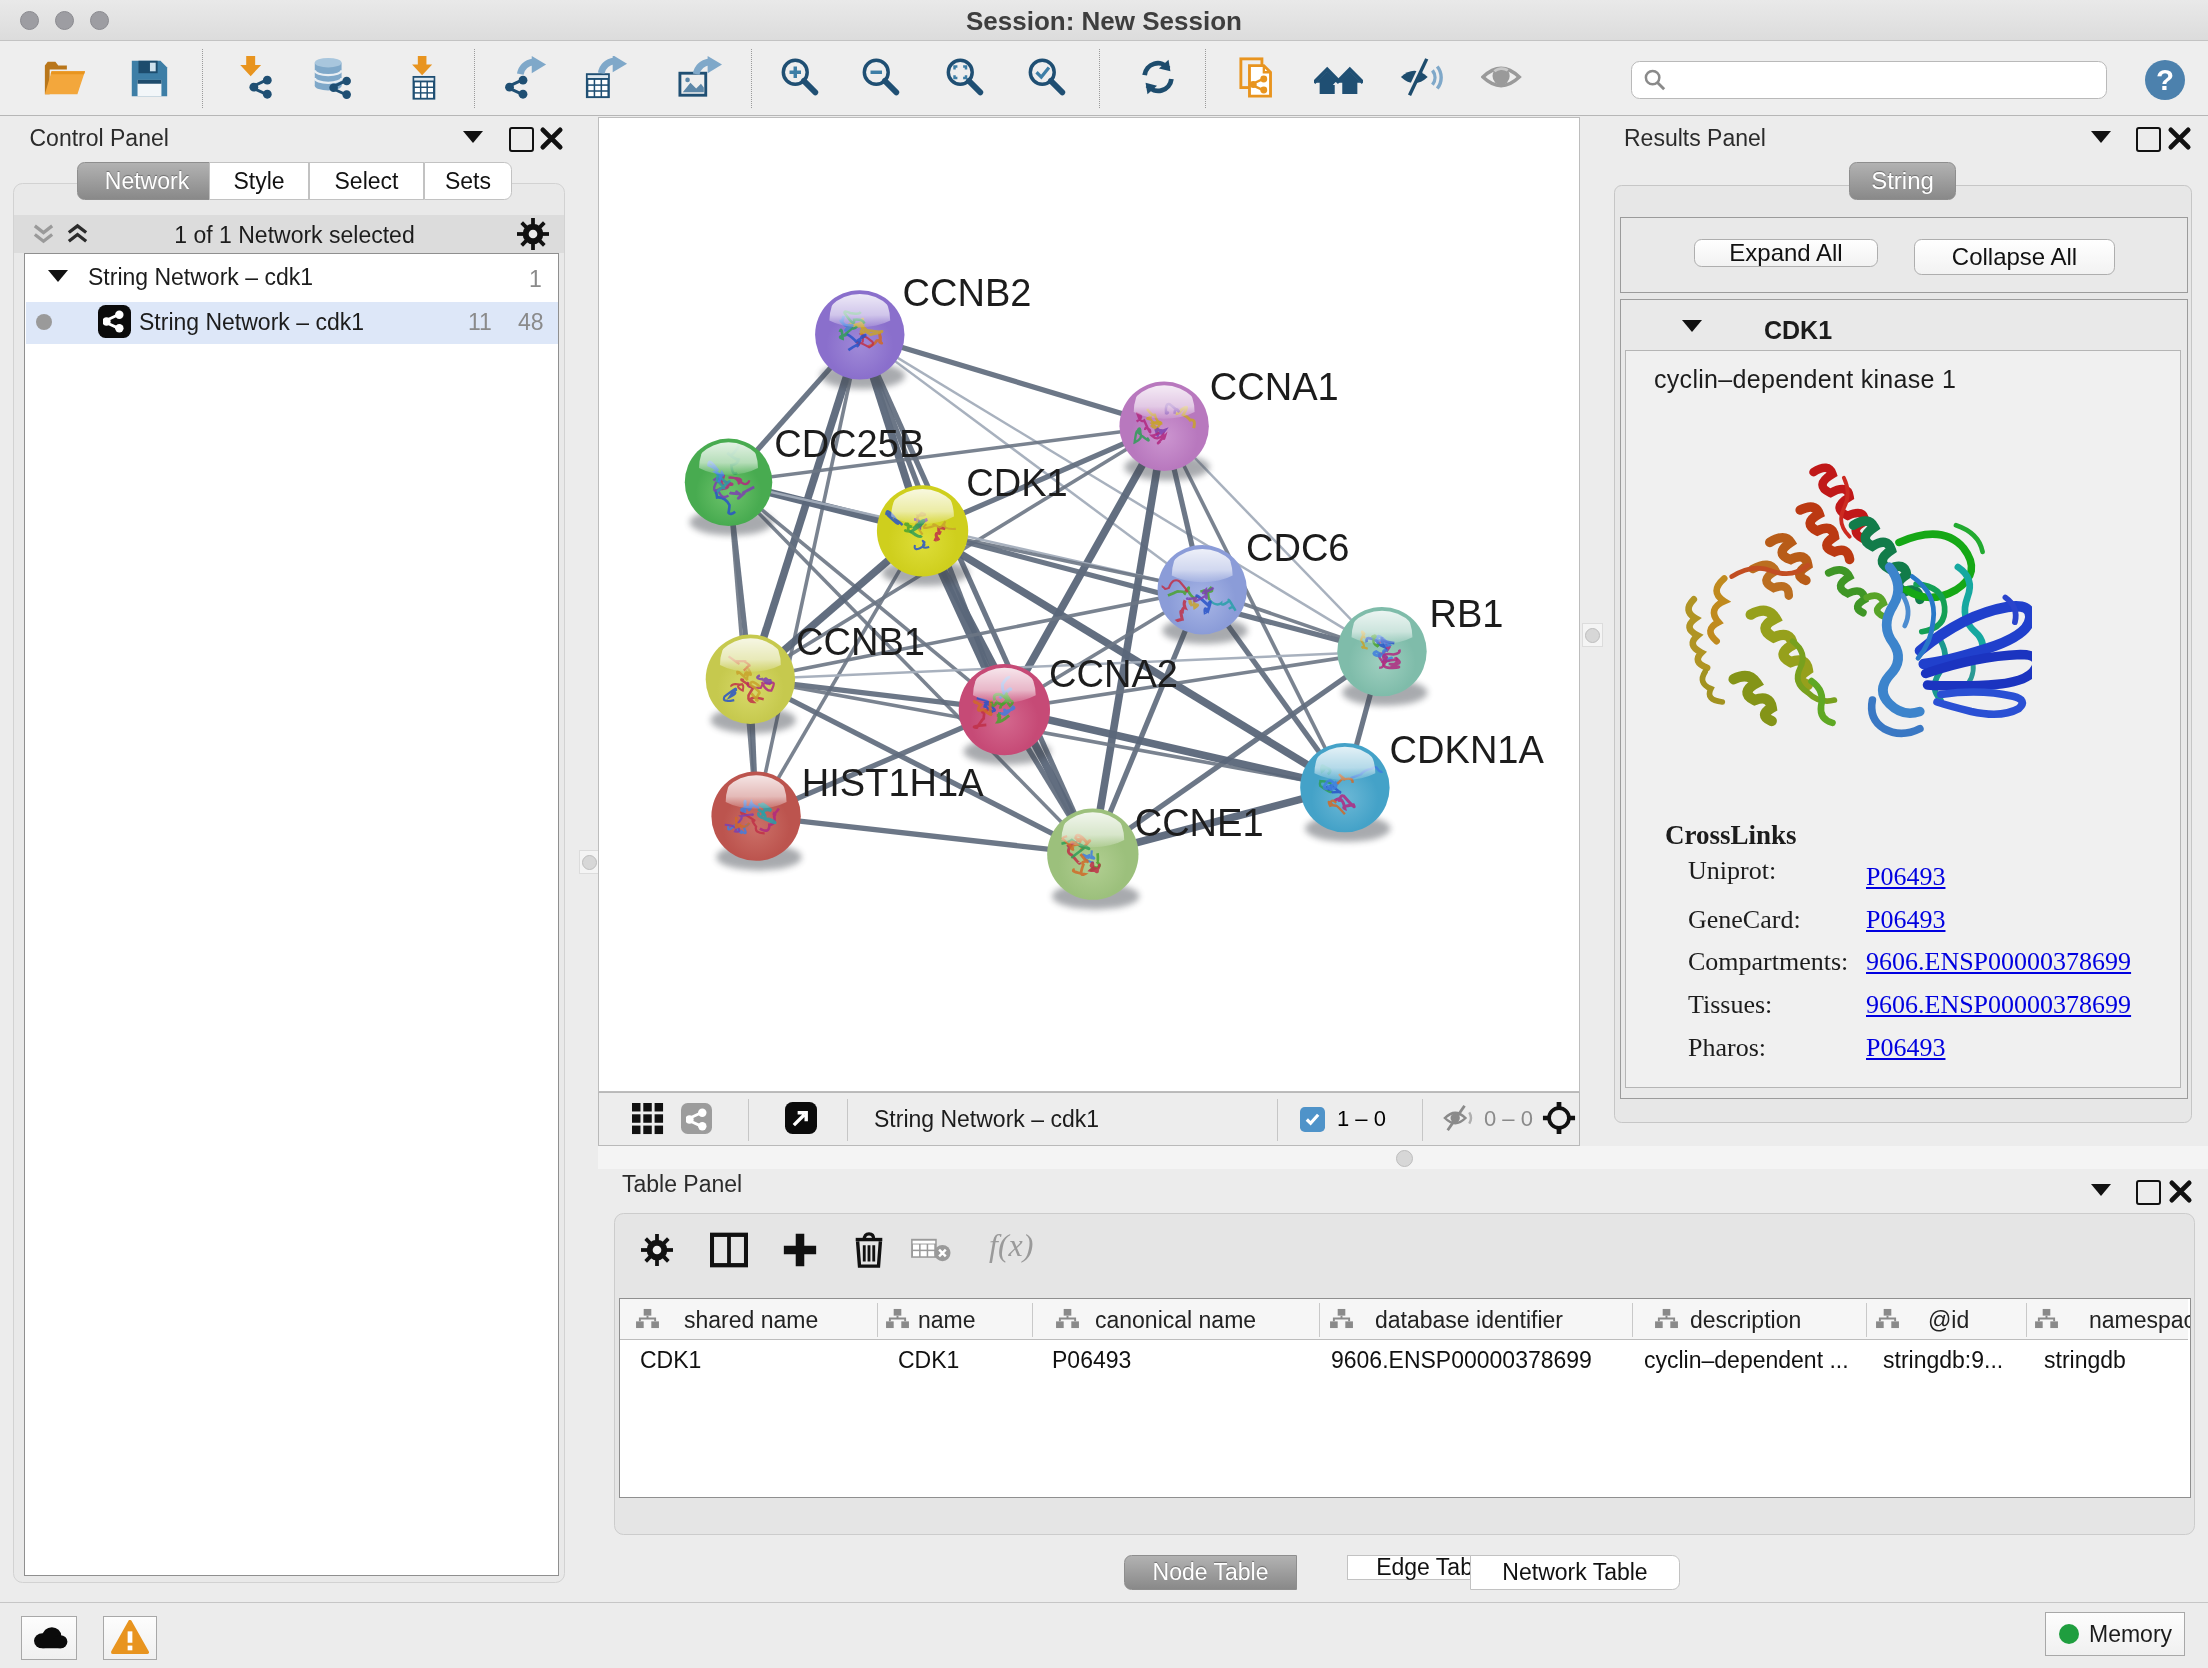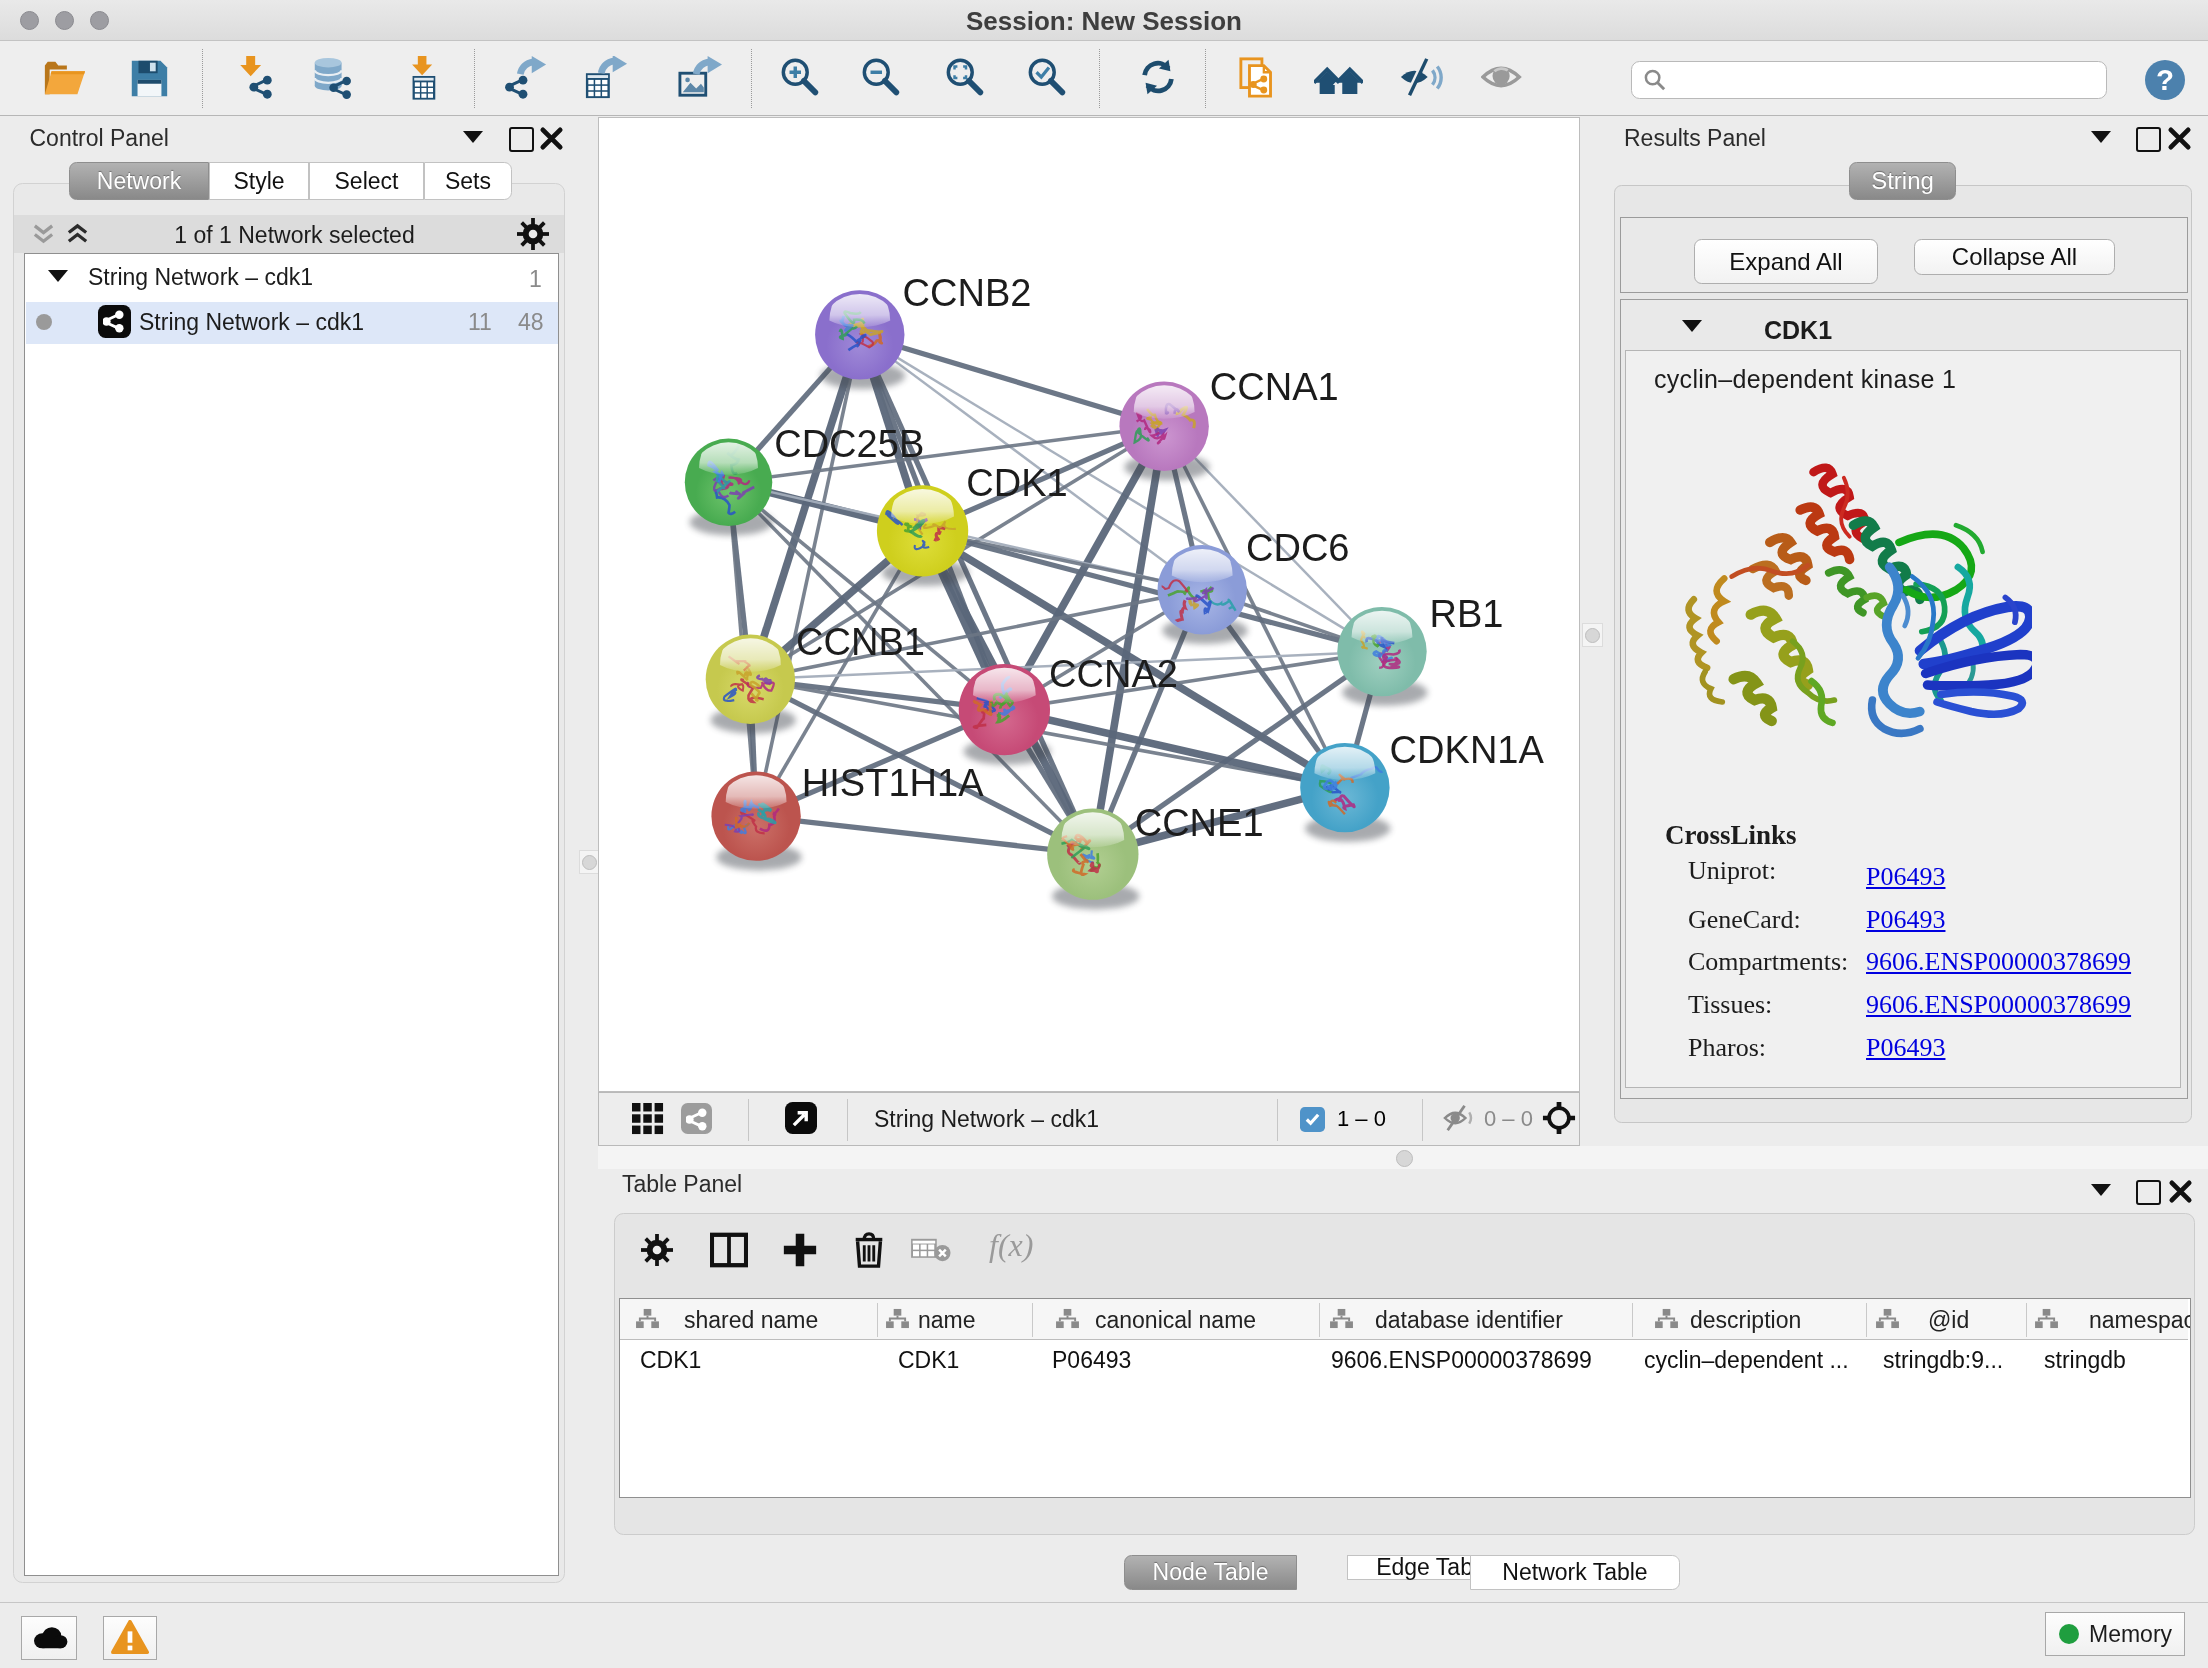--- a/index.html
+++ b/index.html
@@ -192,21 +192,21 @@
   </svg>
 <div class="ab" style="left:2145px;top:60px;width:40px;height:40px;border-radius:50%;background:#4c81ad"></div>
 <div class="t" style="left:2145px;top:63px;width:40px;text-align:center;font-size:29.5px;font-weight:700;color:#fff">?</div>
 <div class="t" style="left:29.5px;top:125px;font-size:23px;color:#2b2b2b">Control Panel</div>
 <div style="position:absolute;left:463px;top:131px;width:0;height:0;border-left:10.5px solid transparent;border-right:10.5px solid transparent;border-top:12.4px solid #111"></div>
 <div style="position:absolute;left:509px;top:127px;width:21px;height:21px;border:2.9px solid #111;border-radius:2.9px"></div>
 <svg style="position:absolute;left:539px;top:126px" width="25" height="25" viewBox="0 0 26 26">
     <path d="M4,4 L22,22 M22,4 L4,22" stroke="#111" stroke-width="5" stroke-linecap="round"></path>
   </svg>
 <div class="ab" style="left:13.3px;top:183px;width:552px;height:1400px;background:#e9e9e9;border:1px solid #d2d2d2;border-radius:9.5px;box-sizing:border-box"></div>
-<div class="tab tabsel" style="left:69px;top:162px;width:140px;height:38px;border-radius:7.6px 0 0 7.6px">Network</div>
+<div class="tab tabsel" style="left:77px;top:162px;width:140px;height:38px;border-radius:7.6px 0 0 7.6px">Network</div>
 <div class="tab" style="left:209px;top:162px;width:100px;height:38px">Style</div>
 <div class="tab" style="left:309px;top:162px;width:115px;height:38px">Select</div>
 <div class="tab" style="left:424px;top:162px;width:88px;height:38px;border-radius:0 7.6px 7.6px 0">Sets</div>
 <div class="ab" style="left:14.3px;top:215px;width:550px;height:38px;background:#dcdcdc"></div>
 <svg style="position:absolute;left:31px;top:222px" width="25" height="25" viewBox="0 0 26 26">
     <path d="M4,4 L13,11 22,4 M4,13 L13,20 22,13" stroke="#9a9a9a" stroke-width="3.4" fill="none"></path>
   </svg>
 <svg style="position:absolute;left:65px;top:222px" width="25" height="25" viewBox="0 0 26 26">
     <path d="M4,11 L13,4 22,11 M4,20 L13,13 22,20" stroke="#2b2b2b" stroke-width="3.4" fill="none"></path>
   </svg>
@@ -610,21 +610,21 @@
 <div class="t" style="left:1624px;top:125px;font-size:23px;color:#2b2b2b">Results Panel</div>
 <div style="position:absolute;left:2091px;top:131px;width:0;height:0;border-left:10.5px solid transparent;border-right:10.5px solid transparent;border-top:12.4px solid #111"></div>
 <div style="position:absolute;left:2136px;top:127px;width:21px;height:21px;border:2.9px solid #111;border-radius:2.9px"></div>
 <svg style="position:absolute;left:2167px;top:126px" width="25" height="25" viewBox="0 0 26 26">
     <path d="M4,4 L22,22 M22,4 L4,22" stroke="#111" stroke-width="5" stroke-linecap="round"></path>
   </svg>
 <div class="ab" style="left:1614px;top:185px;width:578px;height:938px;background:#e7e7e7;border:1px solid #c6c6c6;border-radius:7.6px;box-sizing:border-box"></div>
 <div class="ab" style="left:1849px;top:162px;width:107px;height:38px;background:linear-gradient(#b2b2b2,#898989);border:1px solid #8e8e8e;border-radius:7.6px;box-sizing:border-box"></div>
 <div class="t" style="left:1849px;top:167px;width:107px;text-align:center;font-size:24px;color:#fff;text-shadow:0 -1px 1px rgba(0,0,0,0.35)">String</div>
 <div class="ab" style="left:1620px;top:217px;width:568px;height:76px;background:#e9e9e9;border:1.9px solid #9b9b9b;box-sizing:border-box"></div>
-<div class="btn" style="left:1694px;top:239px;width:184px;height:45px">Expand All</div>
+<div class="btn" style="left:1694px;top:239px;width:184px;height:28px">Expand All</div>
 <div class="btn" style="left:1914px;top:239px;width:201px;height:36px">Collapse All</div>
 <div class="ab" style="left:1620px;top:299px;width:568px;height:800px;background:#e9e9e9;border:1.9px solid #9b9b9b;box-sizing:border-box"></div>
 <div style="position:absolute;left:1682px;top:320px;width:0;height:0;border-left:10.5px solid transparent;border-right:10.5px solid transparent;border-top:12.4px solid #111"></div>
 <div class="t" style="left:1764px;top:316px;font-size:25px;font-weight:700">CDK1</div>
 <div class="ab" style="left:1625px;top:350px;width:556px;height:738px;background:#f0f0f0;border:1px solid #b5b5b5;box-sizing:border-box"></div>
 <div class="t" style="left:1654px;top:365px;font-size:25px;letter-spacing:0.3px">cyclin–dependent kinase 1</div>
 <svg style="position:absolute;left:1671px;top:455px" width="361" height="304" viewBox="0 0 380 320">
 <path d="M150,18 q16,-10 20,2 q-20,12 -2,20 q18,-10 20,4 q-20,12 -2,20 q18,-8 18,6 q-18,10 -2,18" fill="none" stroke="#c01818" stroke-width="9" stroke-opacity="1.0" stroke-linecap="round"></path>
     <path d="M136,58 q16,-8 20,4 q-18,10 -2,18 q16,-8 18,6 q-16,10 0,16 q14,-6 16,8" fill="none" stroke="#bb3912" stroke-width="10" stroke-opacity="1.0" stroke-linecap="round"></path>
     <path d="M104,92 q16,-10 22,0 q-18,12 0,18 q16,-8 18,6 q-16,10 -2,16" fill="none" stroke="#b85c18" stroke-width="10" stroke-opacity="1.0" stroke-linecap="round"></path>

